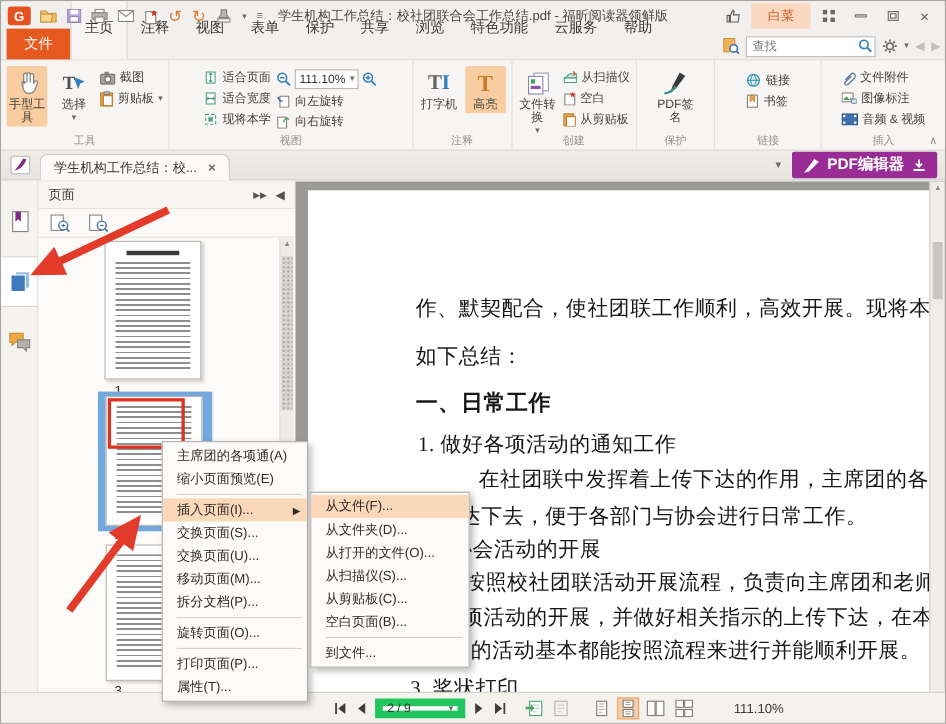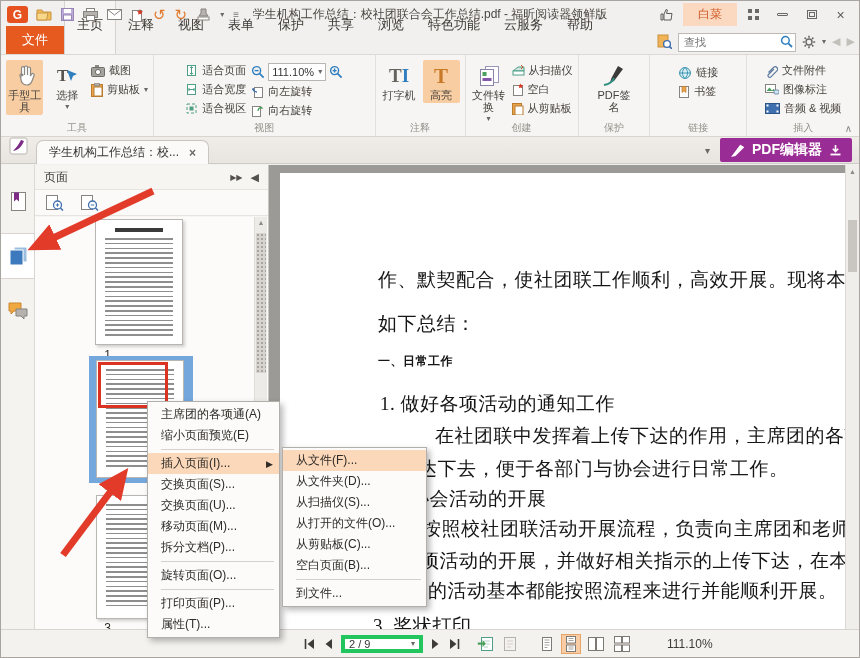--- a/index.html
+++ b/index.html
@@ -40,21 +40,21 @@
   .bicon{height:27px;display:flex;align-items:center;justify-content:center}
   .scol{display:flex;flex-direction:column;gap:2px;padding-top:2px}
   .sm{display:flex;align-items:center;gap:4px;font-size:11px;color:#46423e;height:17px;white-space:nowrap}
   .zrow{display:flex;align-items:center;gap:3px;height:19px}
   .zoombox{width:58px;height:18px;border:1px solid #b9b5b0;background:#fff;font-size:11px;display:flex;align-items:center;justify-content:space-between;padding:0 3px;color:#333}
   .dd{font-size:8px;color:#6b6764}
   .serifT{font-family:"Liberation Serif",serif;font-weight:bold}
   .collapse-ribbon{position:absolute;right:7px;bottom:2px;font-size:10px;color:#8d8984}
 
   
-  .dtabrow{height:27px;background:linear-gradient(#f0ede9,#e8e4e0);display:flex;padding:0 7px;gap:10px;border-bottom:1px solid #cfcbc6}
+  .dtabrow{height:27px;background:linear-gradient(#f0ede9,#e8e4e0);display:flex;align-items:center;padding:0 7px;gap:10px;border-bottom:1px solid #cfcbc6}
   .dtab{display:flex;align-items:center;gap:10px;background:#fbfaf9;border:1px solid #c9c5c0;border-bottom:none;border-radius:7px 7px 0 0;height:24px;margin-top:3px;margin-left:28px;padding:0 12px;font-size:12px;color:#3a3632}
   .dtab-close{color:#6b6764;font-size:12px;font-weight:bold}
   .dtr-right{margin-left:auto;display:flex;align-items:center;gap:10px}
   .editorbtn{display:flex;align-items:center;gap:7px;background:#9a2c95;color:#fff;height:24px;padding:4px 10px;font-size:14px;font-weight:bold;border-radius:2px}
 
   
   .main{position:absolute;top:164px;left:0;right:0;bottom:28px;display:flex}
   .strip{width:34px;background:#f5f3f0;border-right:1px solid #ddd9d4;position:relative}
   .strip-icon{position:absolute;left:0;width:33px;display:flex;justify-content:center}
   .strip-tile{position:absolute;left:0;width:34px;height:46px;background:#fff;border:1px solid #d8d4cf;border-left:none;display:flex;align-items:center;justify-content:center}
@@ -69,29 +69,29 @@
   .page-thumb{position:absolute;background:#fff;border:1px solid #b9b5b0;box-shadow:2px 2px 3px rgba(0,0,0,.18)}
   .fake{position:absolute;left:9px;right:9px;top:18px;bottom:8px;background:repeating-linear-gradient(#8e8e8e 0 1.6px,transparent 1.6px 4.8px)}
   .fhead{position:absolute;top:8px;left:22%;right:22%;height:4px;background:#3a3a3a}
   .tsel{position:absolute;background:#74a8dc}
   .redrect{position:absolute;border:3px solid #da3322}
   .tnum{position:absolute;font-size:12px;color:#2e2a26;width:100%;text-align:center}
 
   .docview{flex:1;position:relative;background:#9c9a97;overflow:hidden}
   .docpage{position:absolute;top:8px;left:11px;right:14px;bottom:0;background:#fff;overflow:hidden}
   .dline{position:absolute;font-family:"Liberation Serif",serif;font-size:19px;color:#161616;white-space:nowrap;letter-spacing:.5px}
-  .dline.b{font-weight:bold;font-size:12px}
+  .dline.b{font-weight:bold;font-size:20px}
   .dscroll{position:absolute;right:0;top:0;bottom:0;width:14px;background:#f0eeeb;border-left:1px solid #dcd8d3}
   .dscroll .up{position:absolute;top:3px;left:0;right:0;text-align:center;font-size:7px;color:#8d8984}
   .dscroll .dthumb{position:absolute;top:55px;left:2px;right:2px;height:52px;background:#c9c6c2}
 
   
   .statusbar{position:absolute;bottom:0;left:0;right:0;height:28px;background:#f4f2ef;border-top:1px solid #d8d4cf;display:flex;align-items:center;padding-left:302px;gap:8px}
   .sbtn{display:flex;align-items:center;justify-content:center;height:20px}
-  .pagebox{width:82px;height:18px;background:#fff;border:4px solid #22c55e;font-size:11px;color:#333;display:flex;align-items:center;justify-content:space-between;padding:0 4px}
+  .pagebox{width:82px;height:18px;background:#fff;border:7px solid #22c55e;font-size:11px;color:#333;display:flex;align-items:center;justify-content:space-between;padding:0 4px}
   .laybox{display:flex;align-items:center;gap:4px;margin-left:10px}
   .lay{padding:1px;border:1px solid transparent;display:flex}
   .lay.active{background:#f8cda6;border-color:#e8a56a}
   .zoomtext{font-size:12px;color:#3f3b37;margin-left:26px}
 
   
   .menu{position:absolute;background:#fcfbfa;border:1px solid #b2aea9;box-shadow:3px 3px 6px rgba(0,0,0,.28);z-index:80;padding:2px 0}
   .mi{height:21px;display:flex;align-items:center;padding:0 8px 0 13px;font-size:12px;color:#2e2a26;position:relative;white-space:nowrap}
   .mi.hl{background:#fbd8ba}
   .msep{border-top:1px solid #d4d0cb;margin:3px 5px 3px 13px}
@@ -282,21 +282,21 @@
             </span>
           <span>适合宽度</span>
         </div>
         <div class="sm">
           <span>
               <svg class="i" width="13" height="13" viewBox="0 0 13 13">
                 <rect x="2" y="2" width="9" height="9" fill="none" stroke="#4f9e86" stroke-dasharray="3 2"></rect>
                 <rect x="4.5" y="4.5" width="4" height="4" fill="#4f9e86"></rect>
               </svg>
             </span>
-          <span>适合视区</span>
+          <span>现将本学</span>
         </div>
       </div>
       <div class="scol">
         <div class="zrow">
           <span>
               <svg class="i" width="14" height="14" viewBox="0 0 14 14">
                 <circle cx="5.6" cy="5.6" r="4" fill="none" stroke="#2f7fc0" stroke-width="1.4"></circle>
                 <path d="M3.6 5.6h4" stroke="#2f7fc0" stroke-width="1.4"></path>
                 <path d="M8.7 8.7L12.6 12.6" stroke="#2f7fc0" stroke-width="1.7"></path>
               </svg>
@@ -724,26 +724,26 @@
   </div>
 
   <div class="menu" style="left:281px;top:446px;width:145px">
     <div class="mi hl">
         <span>从文件(F)...</span>
       </div>
     <div class="mi">
         <span>从文件夹(D)...</span>
       </div>
     <div class="mi">
+        <span>从打开的文件(O)...</span>
+      </div>
+    <div class="mi">
         <span>从扫描仪(S)...</span>
       </div>
     <div class="mi">
-        <span>从打开的文件(O)...</span>
-      </div>
-    <div class="mi">
         <span>从剪贴板(C)...</span>
       </div>
     <div class="mi">
         <span>空白页面(B)...</span>
       </div>
     <div class="msep"></div>
     <div class="mi">
         <span>到文件...</span>
       </div>
   </div>

